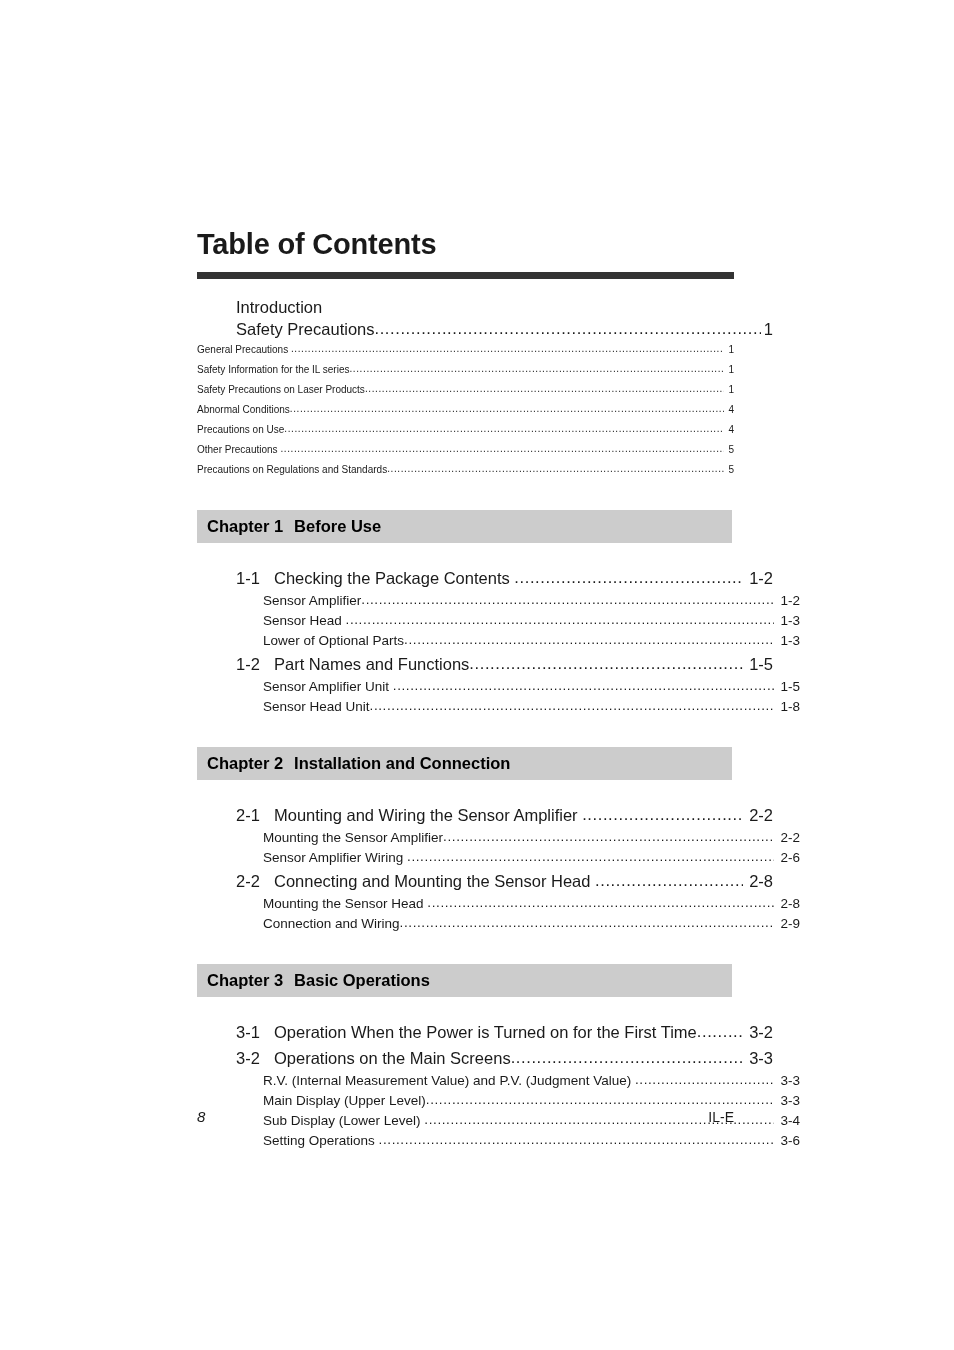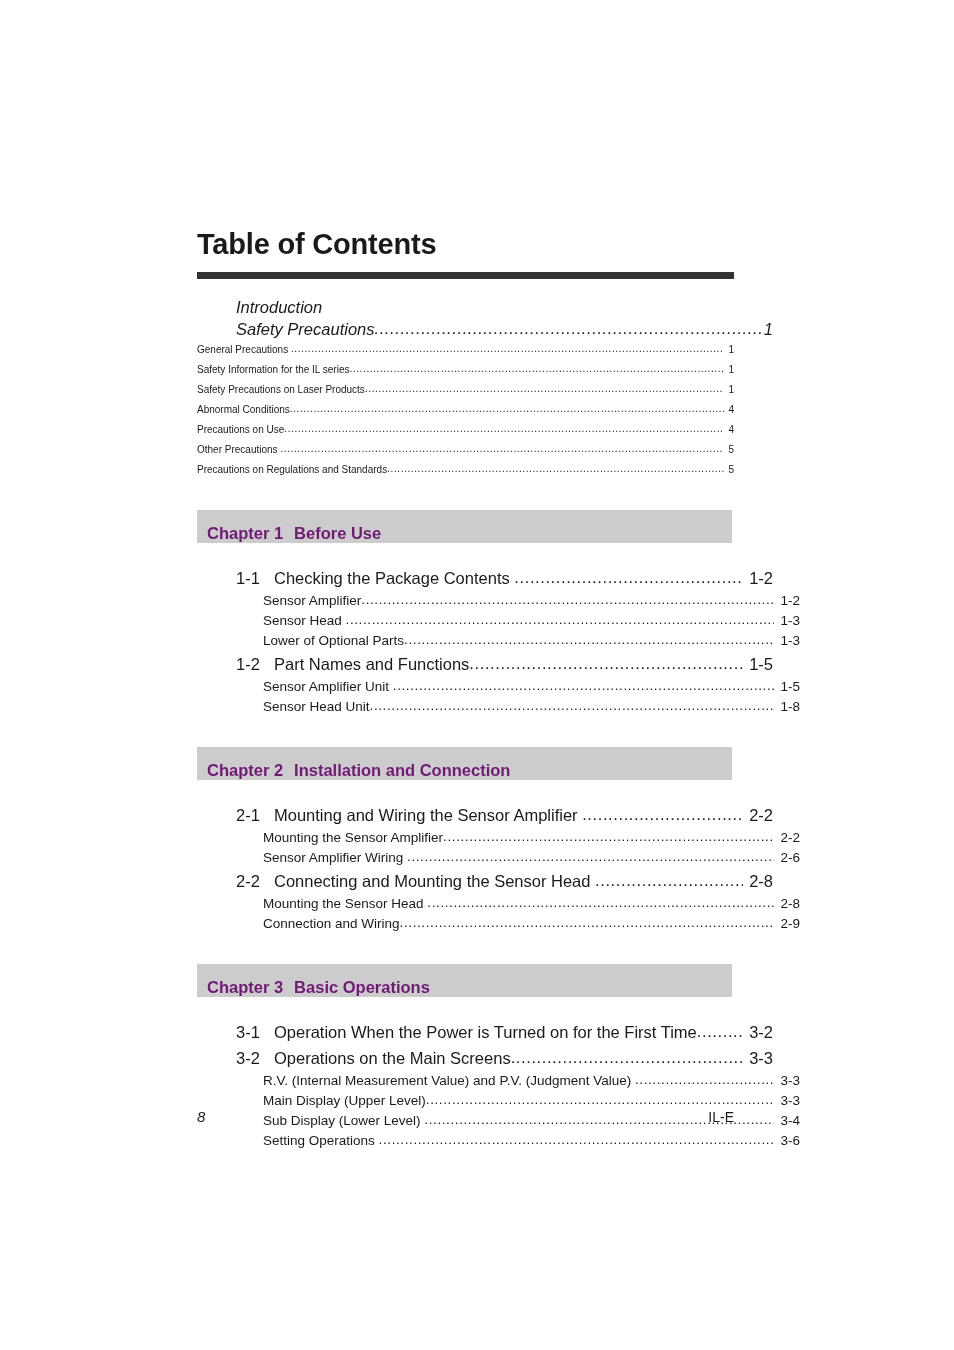--- a/index.html
+++ b/index.html
@@ -83,21 +83,20 @@
     text-align: right;
     white-space: pre;
   }
 
   
   .lvl0 {
     font-size: 16.5px;
     height: 22px;
     line-height: 22px;
     margin-left: 39px;
-    font-style: italic;
   }
   .lvl0 .pageno { min-width: 12px; }
 
   
   .lvlsub {
     font-size: 10px;
     height: 20px;
     line-height: 20px;
     justify-content: flex-end;
   }
@@ -124,26 +123,26 @@
   .lvl2 .pageno { min-width: 26px; }
 
   .no-leader .leader::after { content: ""; }
 
   
   .chapter-bar {
     width: 535px;
     height: 33px;
     background: #cccccc;
     display: flex;
-    align-items: flex-end;
+    align-items: center;
     box-sizing: border-box;
     padding-left: 10px;
     font-size: 16.5px;
     font-weight: bold;
-    color: #701a75;
+    color: #000000;
   }
   .chapter-bar .ch-num { white-space: pre; }
   .chapter-bar .ch-title { white-space: pre; margin-left: 11px; }
 
   
   .gap-before-chapter { height: 30px; }
   .gap-after-chapter { height: 22px; }
 
   
   .footer {

